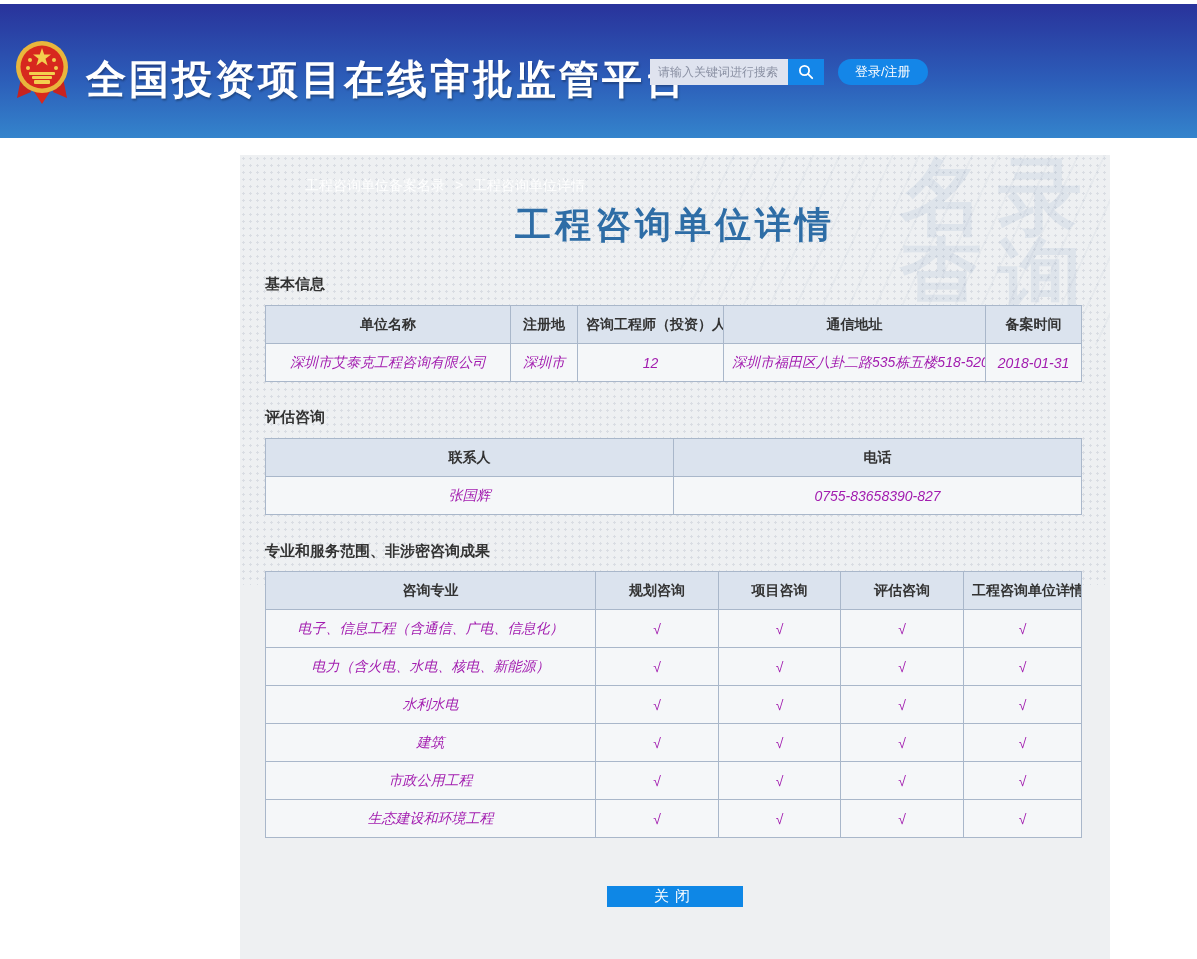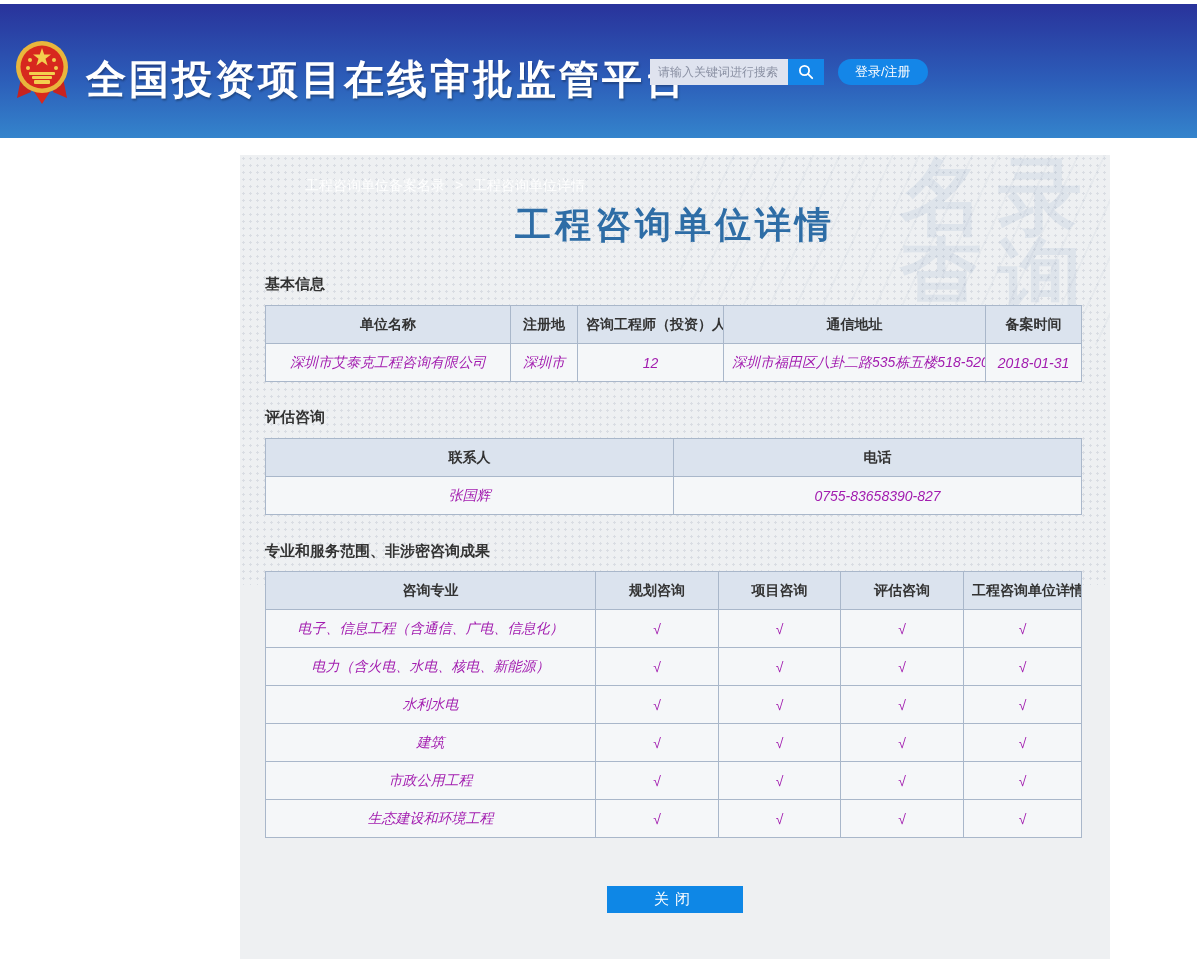--- a/index.html
+++ b/index.html
@@ -48,21 +48,21 @@
   .t1-title { top:120px; } .t2-title { top:253px; } .t3-title { top:387px; }
 
   table { border-collapse:collapse; table-layout:fixed; width:816px; position:absolute; left:25px;
           background:transparent; }
   .t1 { top:150px; } .t2 { top:283px; } .t3 { top:416px; }
   th,td { border:1px solid var(--table-border,#a9b7ca); height:38px; text-align:center;
           font-size:14px; padding:0 8px; overflow:hidden; white-space:nowrap; }
   th { background:var(--table-header-bg,#dbe3ee); color:#333; font-weight:bold; }
   td { background:#f5f7f9; color:#a21caf;font-style:italic; }
 
-  .close-btn { position:absolute; left:367px; top:731px; width:136px; height:27px;
+  .close-btn { position:absolute; left:367px; top:731px; width:136px; height:21px;
                background:var(--close-blue,#0e87e6); border:none; color:#fff; font-size:15px;
                letter-spacing:6px; cursor:pointer; }
 </style>
 </head>
 <body>
 
 <div class="site-header">
   <svg class="emblem" viewBox="0 0 54 66">
     <path d="M6 38 L2 58 L16 52 L14 40 Z" fill="#c7231f"></path>
     <path d="M48 38 L52 58 L38 52 L40 40 Z" fill="#c7231f"></path>

